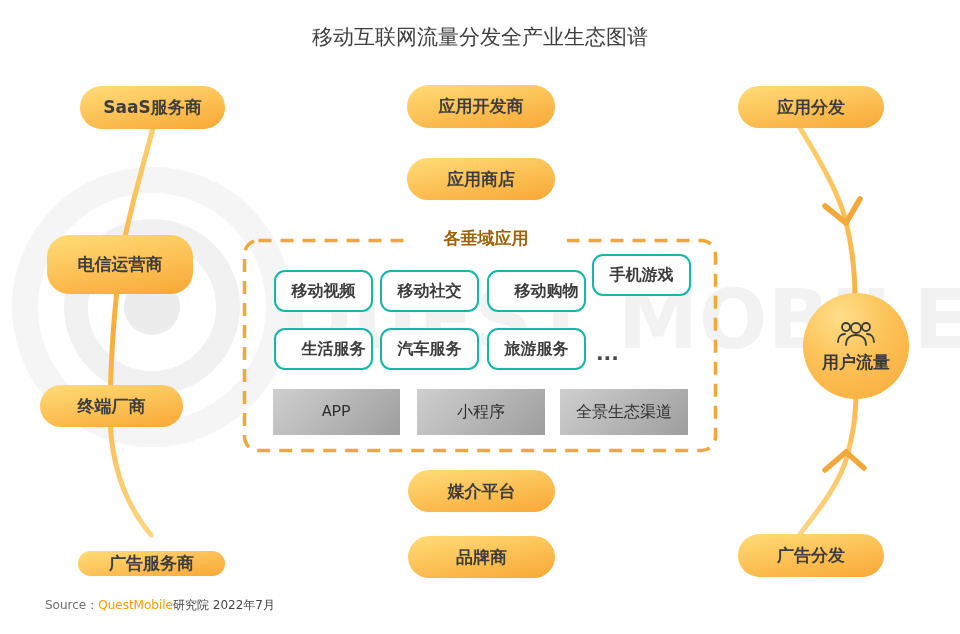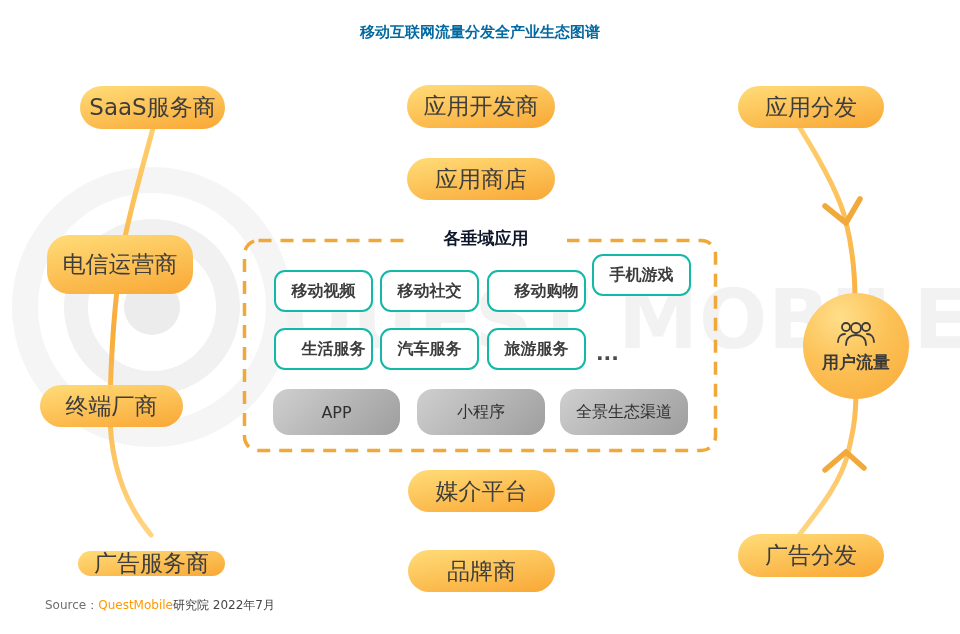--- a/index.html
+++ b/index.html
@@ -11,40 +11,40 @@
   .wm-ring{border-radius:50%;box-sizing:border-box;}
   .wm-ring.outer{left:12px;top:167px;width:280px;height:280px;border:26px solid #f5f5f5;}
   .wm-ring.mid{left:64px;top:219px;width:176px;height:176px;border:24px solid #f1f1f1;}
   .wm-dot{left:124px;top:279px;width:56px;height:56px;border-radius:50%;background:#ececec;}
   .wm-text{left:283px;top:272px;font-size:82px;font-weight:bold;color:#f2f2f2;letter-spacing:1px;white-space:nowrap;transform:scaleX(0.98);transform-origin:left;}
 
   
   .lines{position:absolute;left:0;top:0;z-index:1;}
 
   
-  .title{position:absolute;left:0;top:23px;width:100%;text-align:center;font-size:15px;font-weight:bold;color:#0369a1;z-index:3;}
+  .title{position:absolute;left:0;top:23px;width:100%;text-align:center;font-size:21px;font-weight:normal;color:#404040;z-index:3;}
   .source{position:absolute;left:45px;top:597px;font-size:12px;color:#6e6e6e;z-index:3;}
   .source .brand{color:#ff9900;}
   .source .suffix{color:#454545;}
 
   
   .pill{position:absolute;display:flex;align-items:center;justify-content:center;
         background:linear-gradient(170deg,#ffd873 8%,#f9aa38 95%);
-        border-radius:22px;font-size:23px;font-weight:normal;color:#3d3d3d;z-index:2;}
+        border-radius:22px;font-size:17px;font-weight:bold;color:#3d3d3d;z-index:2;}
 
   
   .vbox-label{position:absolute;left:405px;top:227px;width:150px;text-align:center;background:#fff;
-        font-size:17px;font-weight:bold;color:#0f172a;z-index:3;padding:0 6px;}
+        font-size:17px;font-weight:bold;color:#a16207;z-index:3;padding:0 6px;}
   .chip{position:absolute;display:flex;align-items:center;justify-content:center;width:99px;height:42px;
         background:#fff;border:2px solid #14b8a6;border-radius:11px;box-sizing:border-box;
         font-size:16px;font-weight:bold;color:#3c3c3c;z-index:2;}
   .ellipsis{position:absolute;left:596px;top:341px;font-size:20px;font-weight:bold;color:#4a4a4a;z-index:2;}
   .graybox{position:absolute;display:flex;align-items:center;justify-content:center;height:46px;top:389px;
-        background:linear-gradient(135deg,#cfcfcf 0%,#9e9e9e 100%);border-radius:16px;
-        font-size:16px;color:#2f2f2f;z-index:2;}
+        background:linear-gradient(135deg,#cfcfcf 0%,#9e9e9e 100%);border-radius:0;
+        font-size:16px;color:#2f2f2f;z-index:2;font-family:Liberation Mono, monospace;}
 
   
   .circle{position:absolute;left:803px;top:293px;width:106px;height:106px;border-radius:50%;
         background:radial-gradient(circle at 35% 22%,#ffde8a 0%,#fcc257 45%,#f9a938 100%);
         display:flex;flex-direction:column;align-items:center;justify-content:center;z-index:2;}
   .circle .lbl{font-size:17px;font-weight:bold;color:#3a3a3a;margin-top:3px;}
 </style>
 </head>
 <body>
 
@@ -90,21 +90,21 @@
   <div class="chip" style="left:274px;top:328px;padding-left:20px;">生活服务</div>
   <div class="chip" style="left:380px;top:328px;">汽车服务</div>
   <div class="chip" style="left:487px;top:328px;">旅游服务</div>
   <div class="ellipsis">...</div>
 
   <div class="graybox" style="left:273px;width:127px;">APP</div>
   <div class="graybox" style="left:417px;width:128px;">小程序</div>
   <div class="graybox" style="left:560px;width:128px;">全景生态渠道</div>
 
   <div class="pill" style="left:408px;top:470px;width:147px;height:42px;">媒介平台</div>
-  <div class="pill" style="left:408px;top:536px;width:147px;height:42px;margin-top:14px;">品牌商</div>
+  <div class="pill" style="left:408px;top:536px;width:147px;height:42px;">品牌商</div>
 
   <div class="pill" style="left:738px;top:86px;width:146px;height:42px;">应用分发</div>
 
   <div class="circle">
     <svg width="40" height="29" viewBox="0 0 40 29" fill="none" stroke="#3a3a3a" stroke-width="1.8" stroke-linecap="round" stroke-linejoin="round">
       <circle cx="10" cy="8" r="4"></circle>
       <path d="M2 23 c0-5 3-8 7-8"></path>
       <circle cx="30" cy="8" r="4"></circle>
       <path d="M38 23 c0-5 -3-8 -7-8"></path>
       <circle cx="20" cy="9" r="5"></circle>

